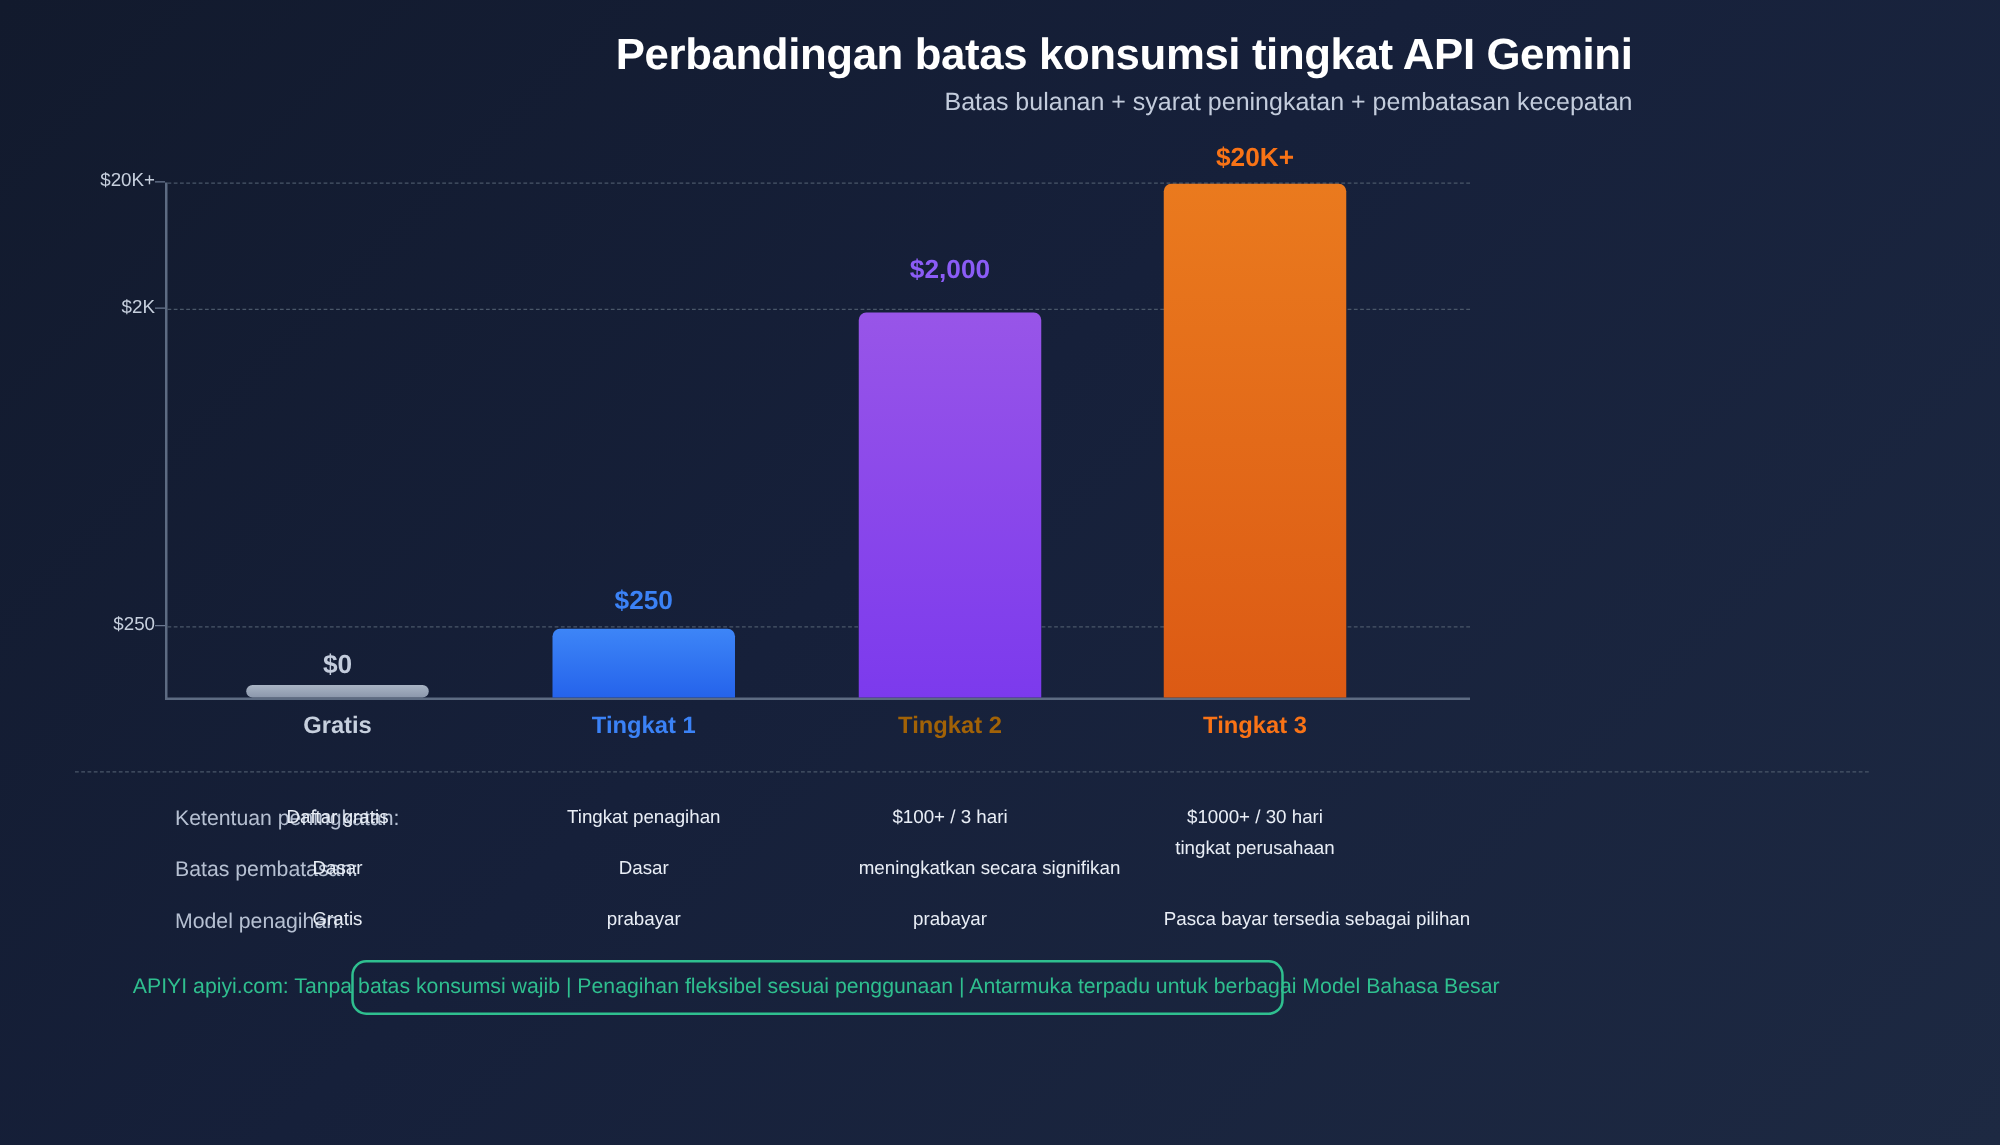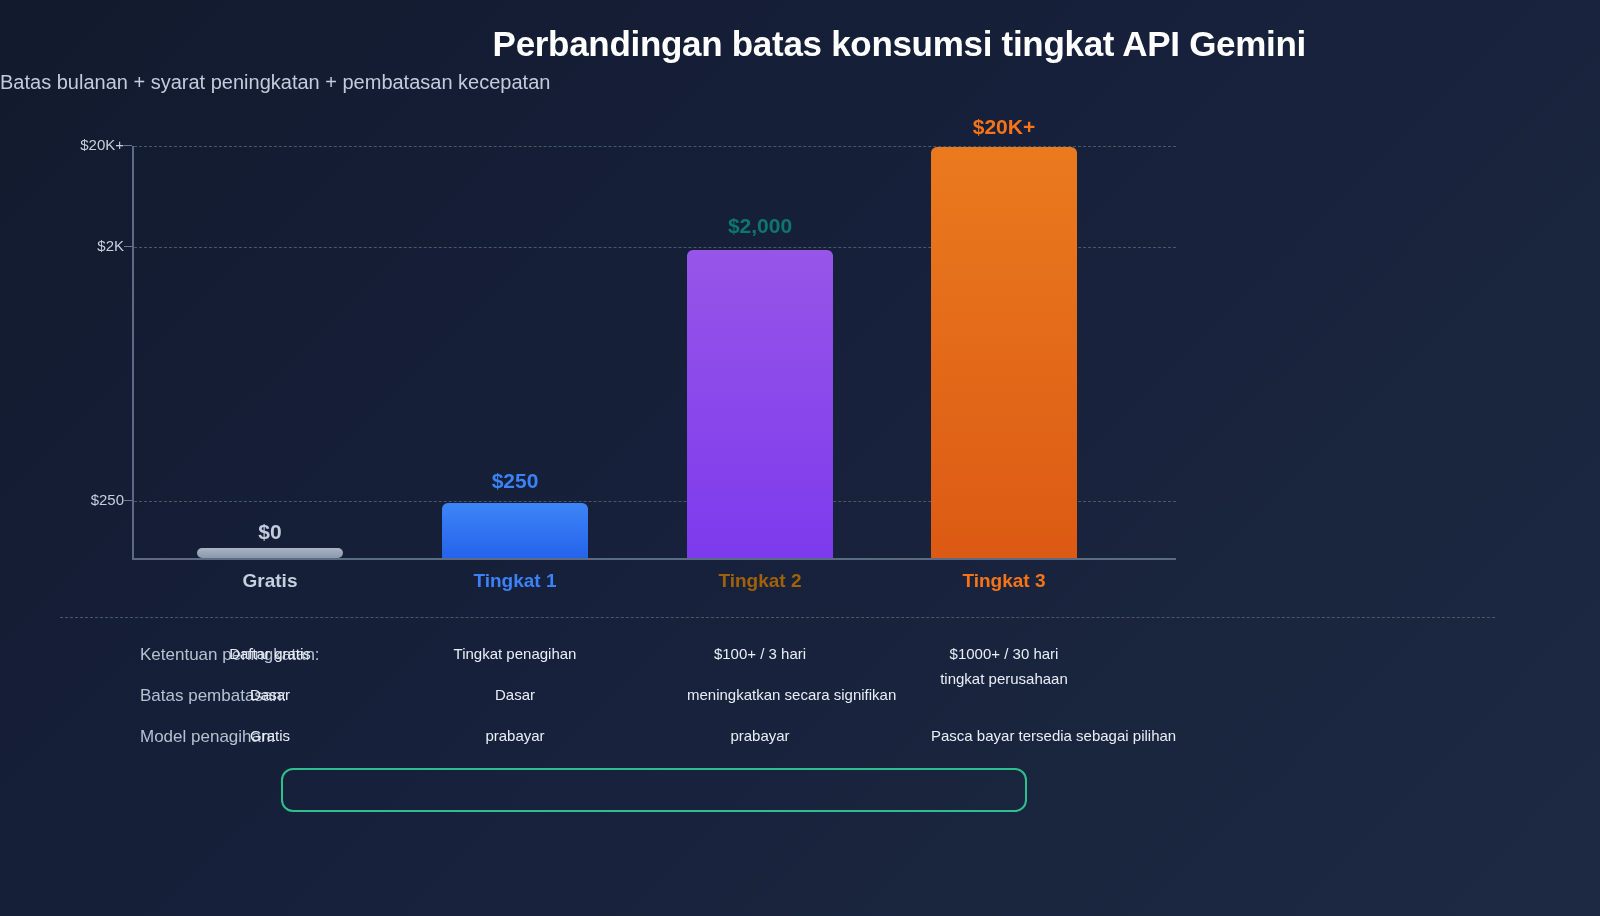--- a/index.html
+++ b/index.html
@@ -12,21 +12,21 @@
   }
   .stage{position:absolute;inset:0;}
 
   
   .title{
     position:absolute;left:0;top:24px;width:1306px;text-align:right;
     font-size:35px;font-weight:bold;color:#ffffff;letter-spacing:-0.3px;
     white-space:nowrap;
   }
   .subtitle{
-    position:absolute;left:0;top:71px;width:1306px;text-align:left;
+    position:absolute;left:0;top:71px;width:1306px;text-align:right;
     font-size:20px;color:#c3ccdc;white-space:nowrap;
   }
 
   
   .plot{position:absolute;left:0;top:0;width:1600px;height:916px;}
 
   .axis-y{position:absolute;left:132px;top:146px;width:2px;height:414px;background:#5d6b82;}
   .axis-x{position:absolute;left:132px;top:558px;width:1044px;height:2px;background:#5d6b82;}
 
   .gridline{
@@ -112,21 +112,21 @@
 
     <div class="bar free" style="left:197px;width:146px;top:548px;height:10px;background:linear-gradient(180deg,#a9b4c4,#8b97ac);"></div>
     <div class="bar-value" style="left:197px;width:146px;top:520px;color:#c3ccdc;">$0</div>
     <div class="cat-label" style="left:197px;width:146px;top:570px;color:#c6cfdd;">Gratis</div>
 
     <div class="bar" style="left:442px;width:146px;top:503px;height:55px;background:linear-gradient(180deg,#3d85f7,#2563eb);"></div>
     <div class="bar-value" style="left:442px;width:146px;top:469px;color:#3b82f6;">$250</div>
     <div class="cat-label" style="left:442px;width:146px;top:570px;color:#3b82f6;">Tingkat 1</div>
 
     <div class="bar" style="left:687px;width:146px;top:250px;height:308px;background:linear-gradient(180deg,#9855e8,#7c3aed);"></div>
-    <div class="bar-value" style="left:687px;width:146px;top:214px;color:#0f766e;">$2,000</div>
+    <div class="bar-value" style="left:687px;width:146px;top:204px;color:#8b5cf6;">$2,000</div>
     <div class="cat-label" style="left:687px;width:146px;top:570px;color:#a16207;">Tingkat 2</div>
 
     <div class="bar" style="left:931px;width:146px;top:147px;height:411px;background:linear-gradient(180deg,#ea7a1e,#dc5a14);"></div>
     <div class="bar-value" style="left:931px;width:146px;top:115px;color:#f97316;">$20K+</div>
     <div class="cat-label" style="left:931px;width:146px;top:570px;color:#f97316;">Tingkat 3</div>
   </div>
 
   <div class="divider"></div>
 
   <div>
@@ -143,15 +143,16 @@
     <div class="cell" style="left:687px;width:146px;top:686px">meningkatkan secara signifikan</div>
     <div class="cell" style="left:931px;width:146px;top:670px">tingkat perusahaan</div>
 
     <div class="row-label" style="left:140px;top:727px">Model penagihan:</div>
     <div class="cell" style="left:197px;width:146px;top:727px">Gratis</div>
     <div class="cell" style="left:442px;width:146px;top:727px">prabayar</div>
     <div class="cell" style="left:687px;width:146px;top:727px">prabayar</div>
     <div class="cell" style="left:931px;width:146px;top:727px">Pasca bayar tersedia sebagai pilihan</div>
   </div>
 
+  <div class="footer">APIYI apiyi.com: Tanpa batas konsumsi wajib | Penagihan fleksibel sesuai penggunaan | Antarmuka terpadu untuk berbagai Model Bahasa Besar</div>
   <div class="footer-box"></div>
 
 </div>
 
 </body></html>

